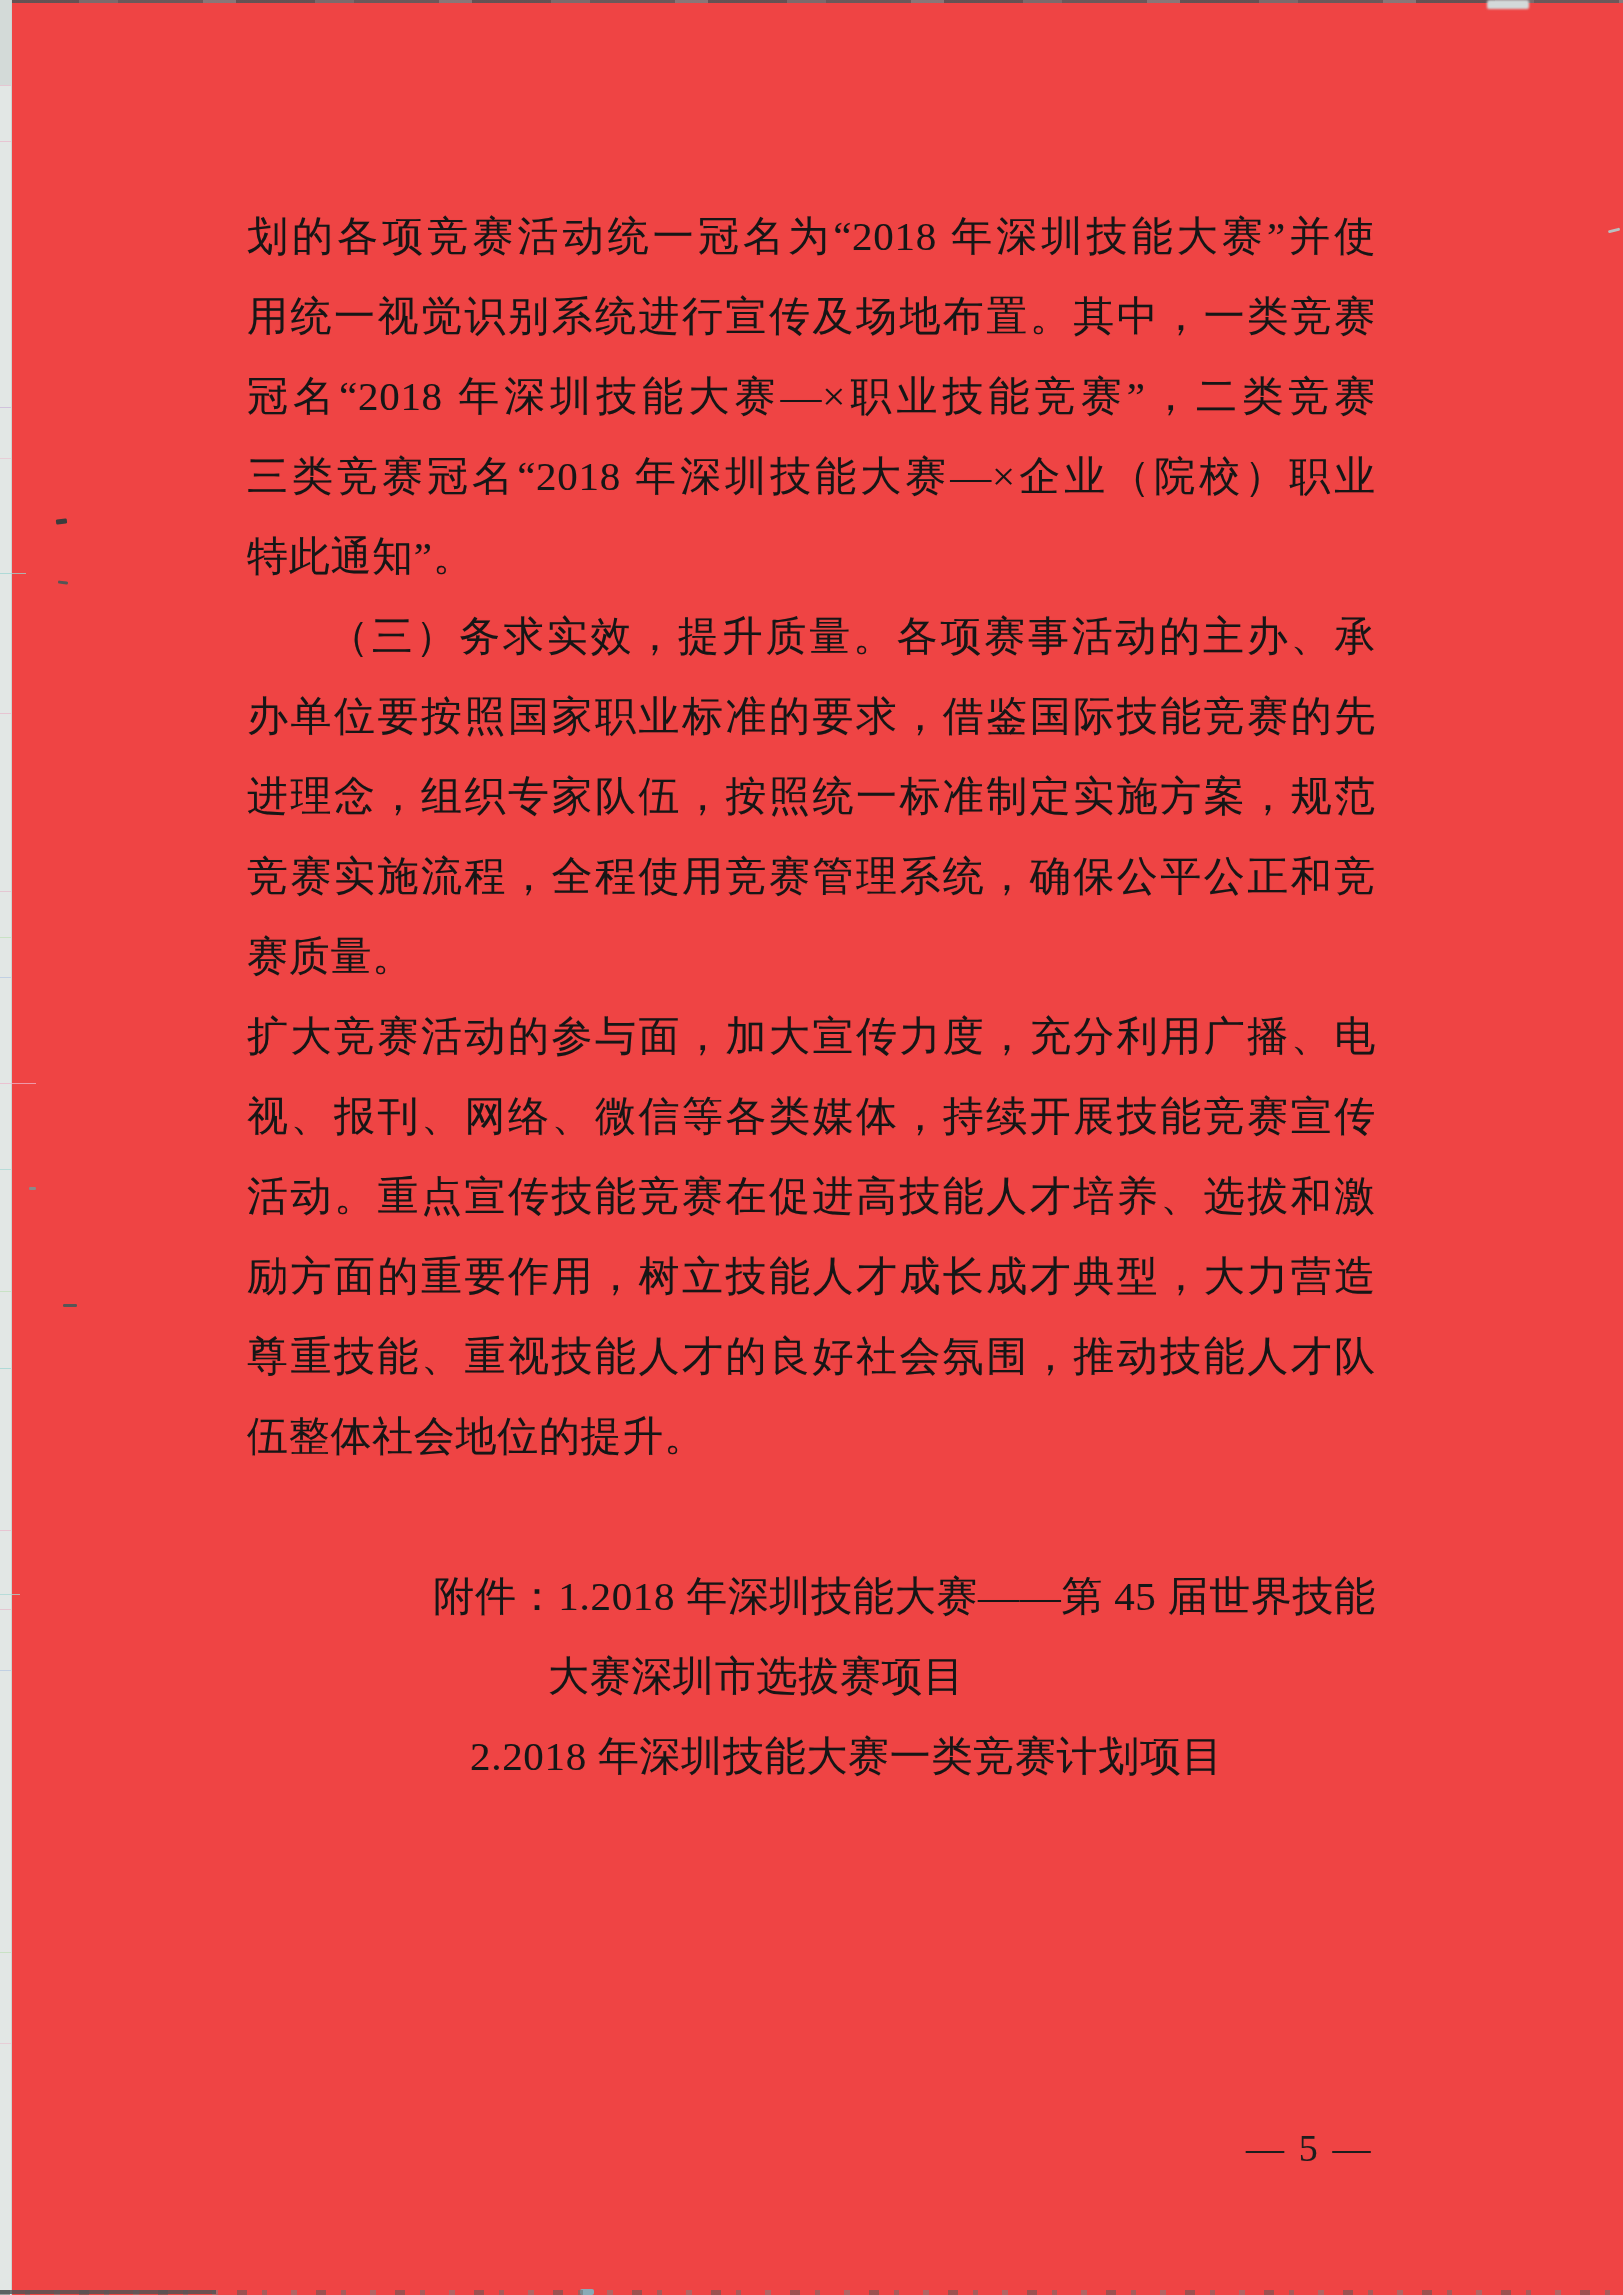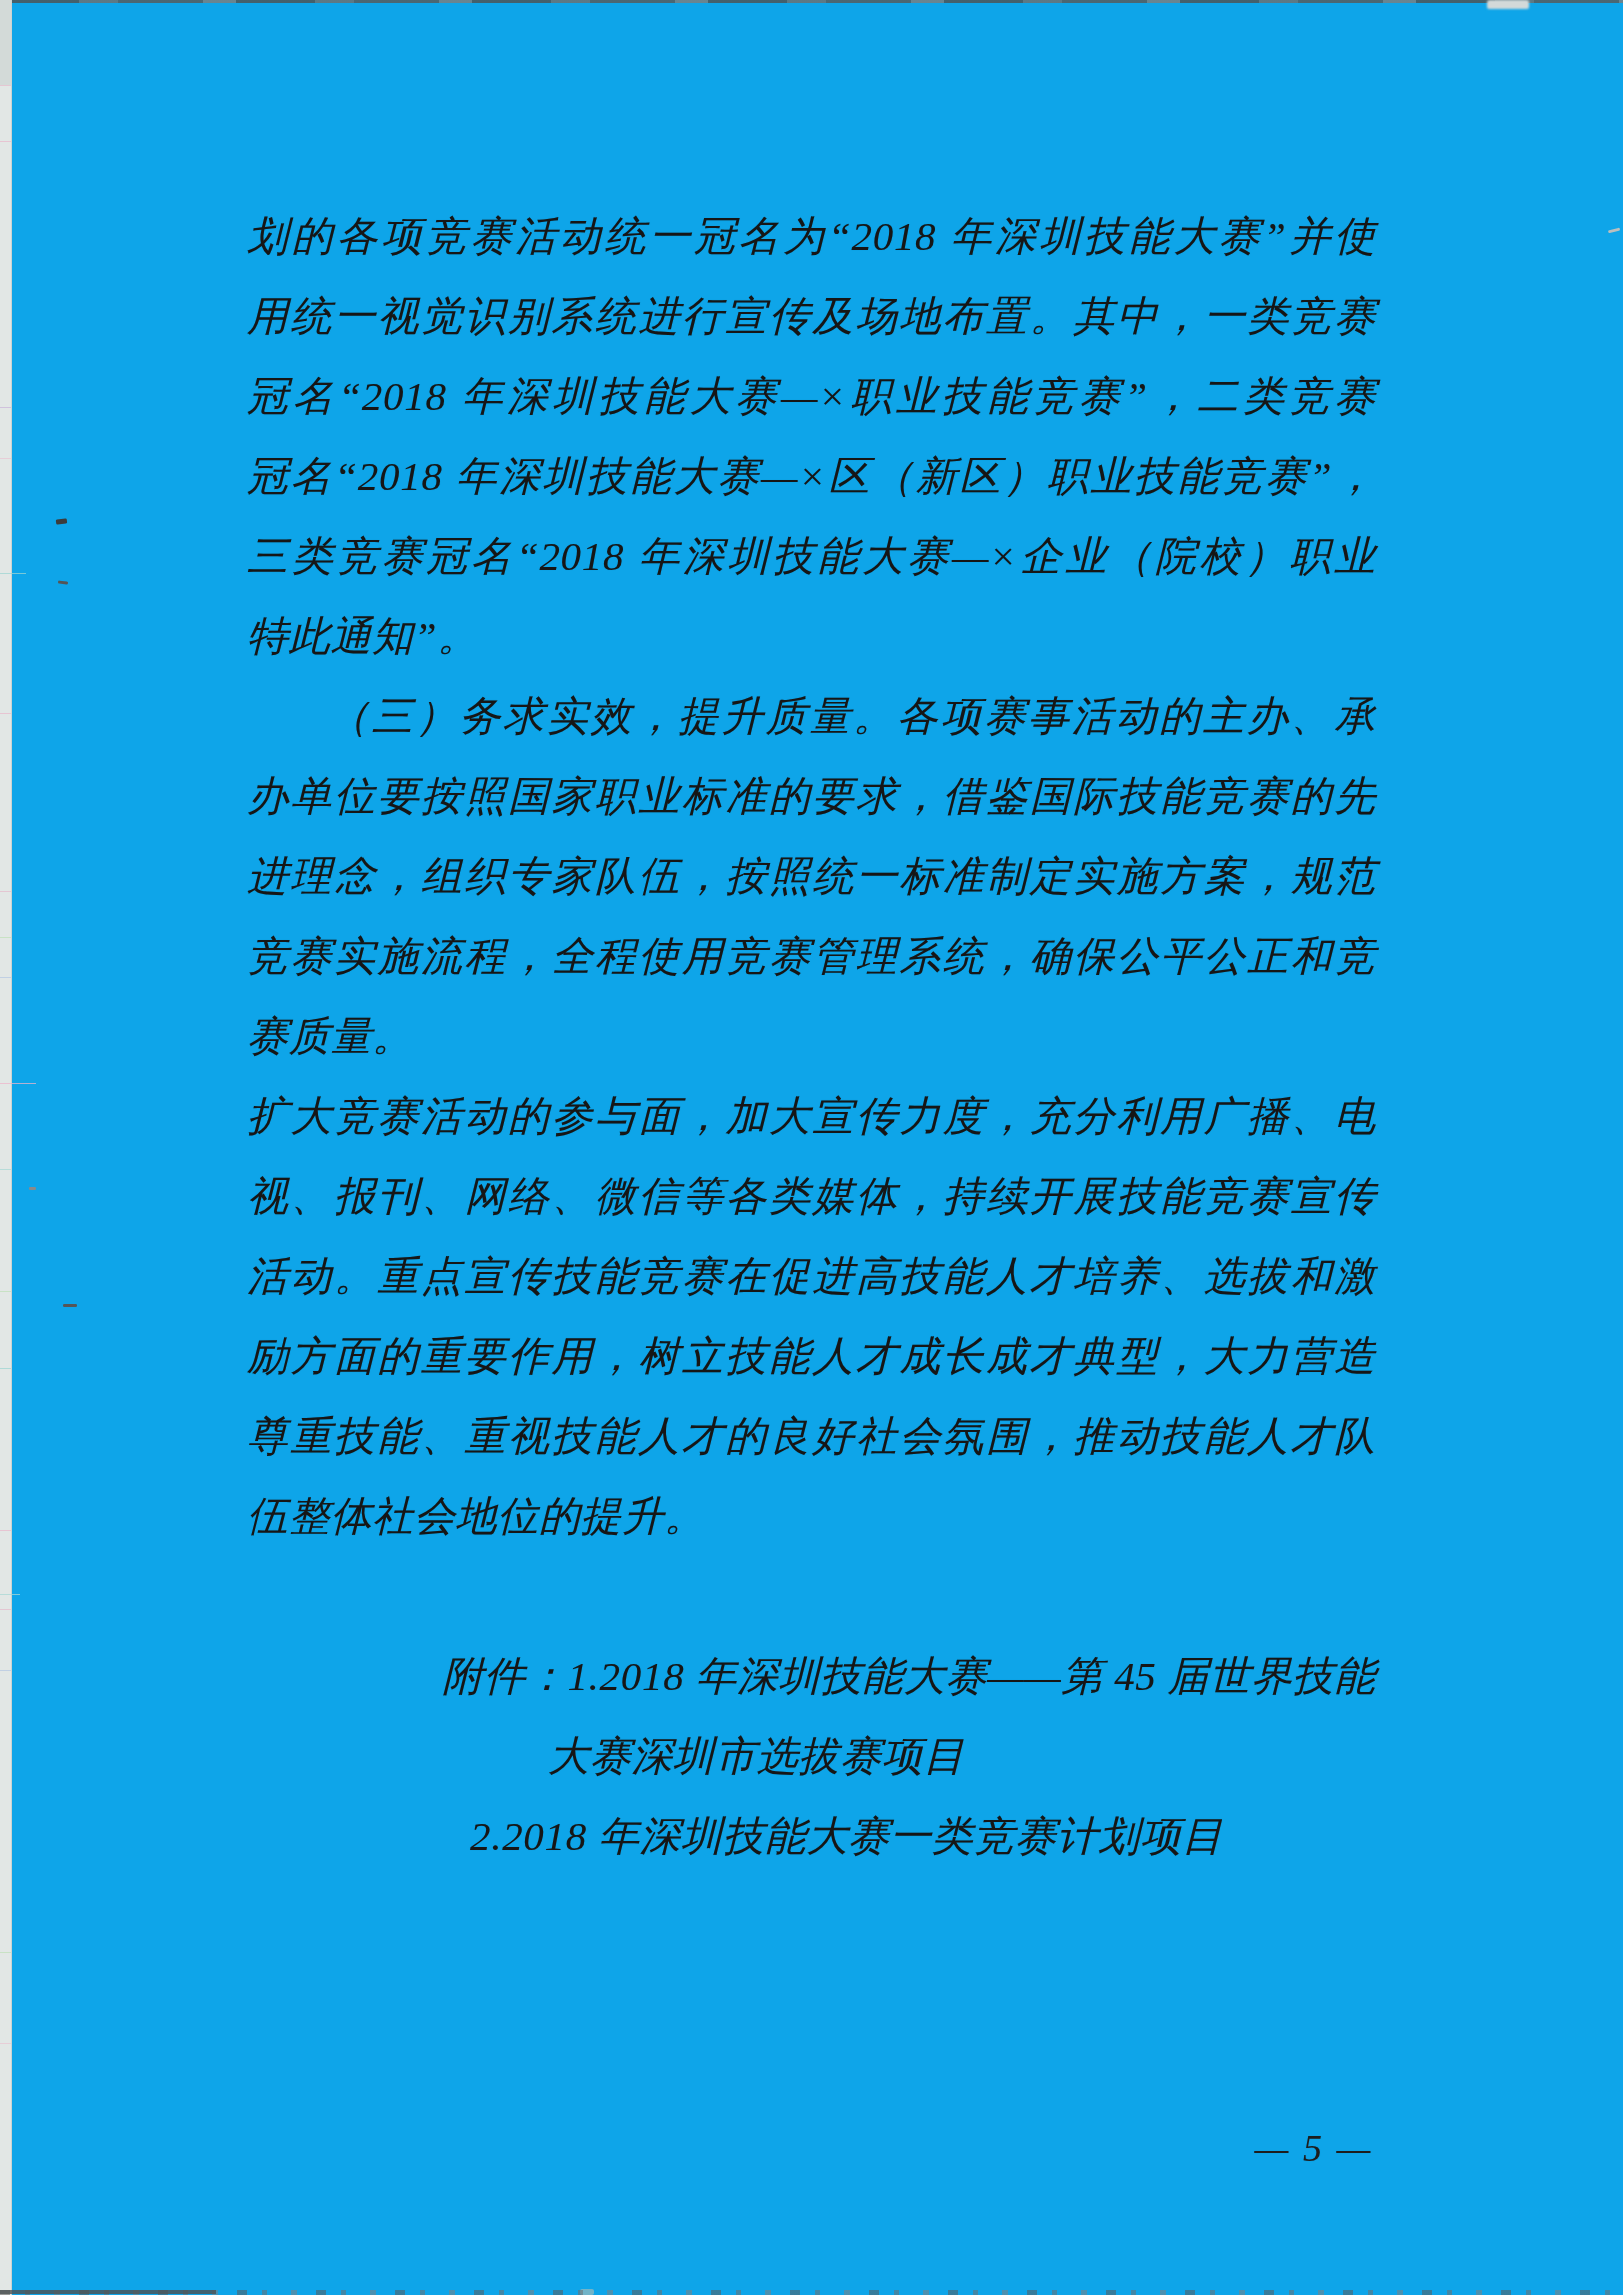--- a/index.html
+++ b/index.html
@@ -4,23 +4,22 @@
 <style>
   html,body{
     margin:0; padding:0;
     width:1623px; height:2295px;
     background:#ffffff;
     font-family:"Liberation Serif","DejaVu Serif",serif;
   }
   #page{
     position:relative;
     width:1623px; height:2295px;
-    background:#0ea5e9;
+    background:#ef4444;
     overflow:hidden;
-    font-style:italic;
   }
   
   .edge-top{
     position:absolute; left:0; top:0; width:1623px; height:2.6px;
     background:repeating-linear-gradient(90deg,
       #4d5456 0 79px, #6a7173 79px 118px, #555c5e 118px 203px, #787f81 203px 236px);
     opacity:.85;
   }
   .edge-bottom{
     position:absolute; left:0; top:2290px; width:1623px; height:4.6px;
@@ -112,21 +111,20 @@
   <div class="speck" style="left:63px;  top:1304px; width:13.7px; height:3.3px; background:#565656;"></div>
   <div class="speck" style="left:1608px; top:229px; width:11.8px; height:2.6px; background:#b9bfbf; transform:rotate(-14deg);"></div>
   <div class="dot-teal"></div>
   <div class="edge-bottom"></div>
   <div class="edge-bottom-left"></div>
 
   <div class="textblock">
     <div class="ln jf">划的各项竞赛活动统一冠名为“2018 年深圳技能大赛”并使</div>
     <div class="ln jf">用统一视觉识别系统进行宣传及场地布置。其中，一类竞赛</div>
     <div class="ln jf">冠名“2018 年深圳技能大赛—×职业技能竞赛”，二类竞赛</div>
-    <div class="ln jf">冠名“2018 年深圳技能大赛—×区（新区）职业技能竞赛”，</div>
     <div class="ln jf">三类竞赛冠名“2018 年深圳技能大赛—×企业（院校）职业</div>
     <div class="ln">特此通知”。</div>
     <div class="ln jf ind">（三）务求实效，提升质量。各项赛事活动的主办、承</div>
     <div class="ln jf">办单位要按照国家职业标准的要求，借鉴国际技能竞赛的先</div>
     <div class="ln jf">进理念，组织专家队伍，按照统一标准制定实施方案，规范</div>
     <div class="ln jf">竞赛实施流程，全程使用竞赛管理系统，确保公平公正和竞</div>
     <div class="ln">赛质量。</div>
     <div class="ln jf">扩大竞赛活动的参与面，加大宣传力度，充分利用广播、电</div>
     <div class="ln jf">视、报刊、网络、微信等各类媒体，持续开展技能竞赛宣传</div>
     <div class="ln jf">活动。重点宣传技能竞赛在促进高技能人才培养、选拔和激</div>

